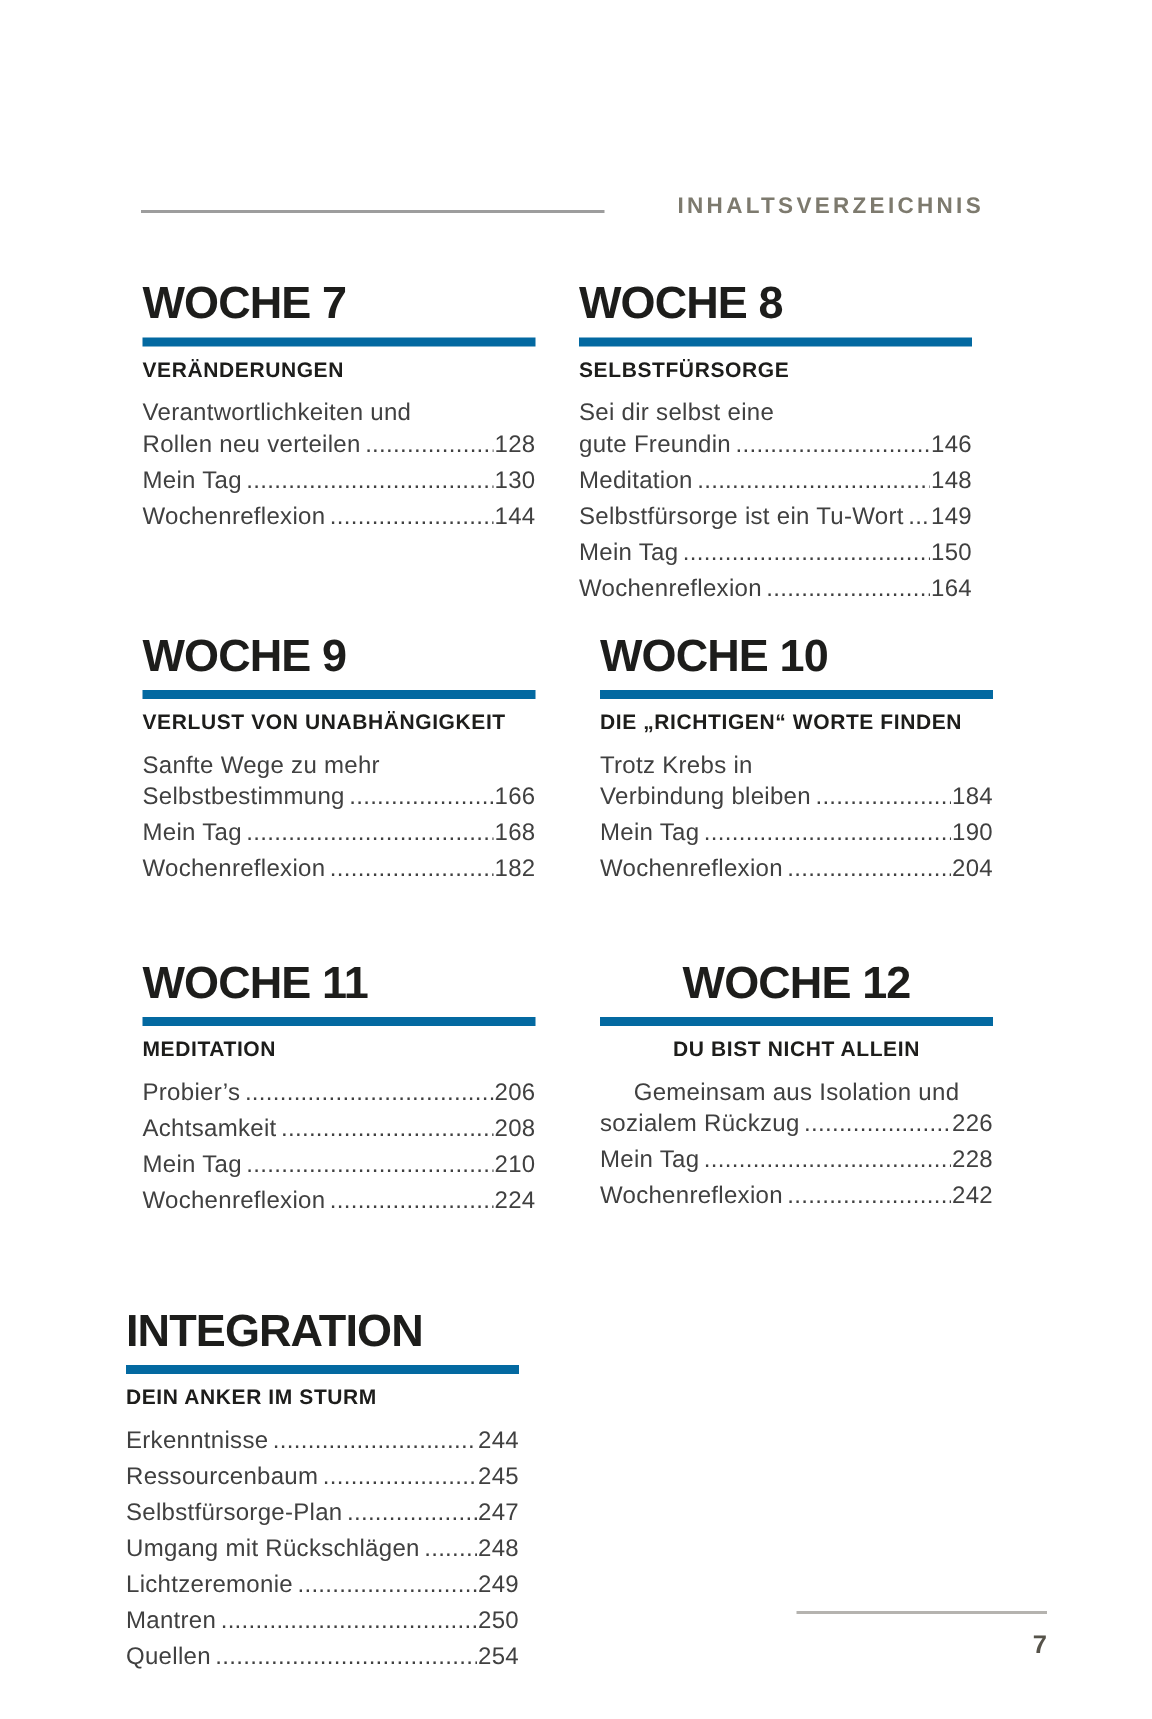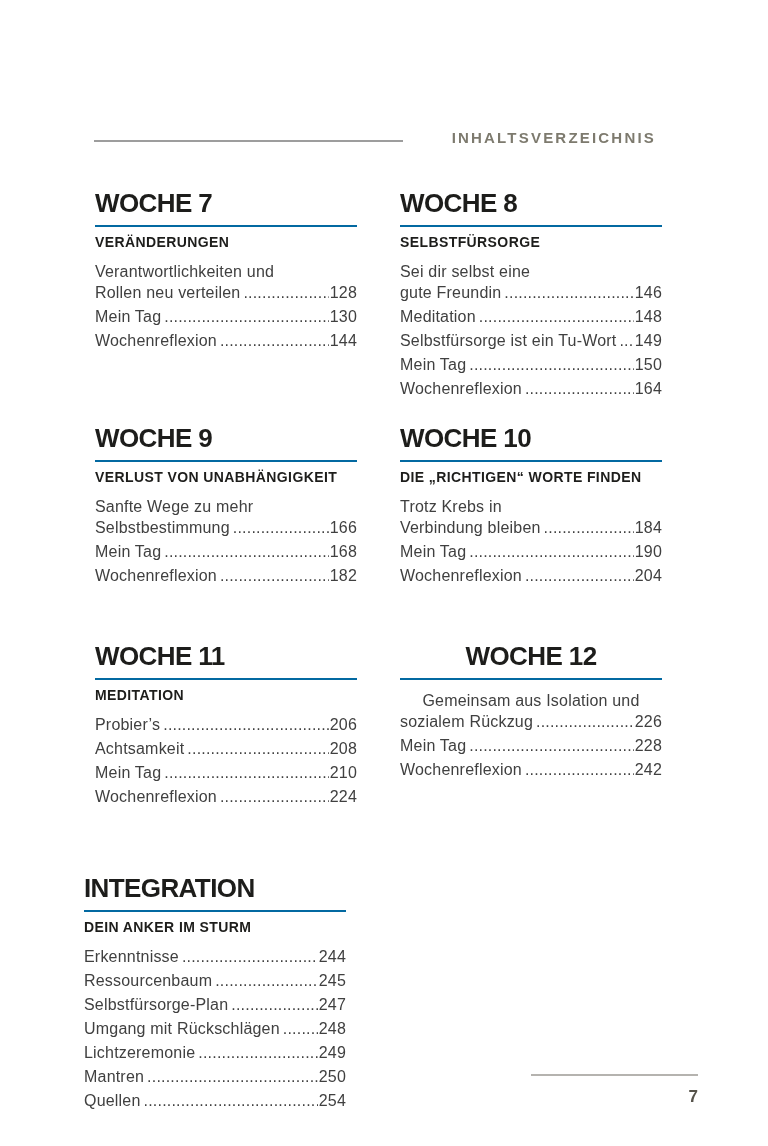--- a/index.html
+++ b/index.html
@@ -31,27 +31,27 @@
     white-space: nowrap;
   }
 
   
   .toc-section {
     position: absolute;
     width: 262px;
   }
   .week-title {
     margin: 0;
-    font-size: 26px;
+    font-size: 30px;
     line-height: 30px;
     font-weight: bold;
     letter-spacing: -0.6px;
     color: #1d1d1b;
     padding-bottom: 7px;
-    border-bottom: 2px solid #0369a1;
+    border-bottom: 6px solid #0369a1;
   }
   .section-subtitle {
     margin-top: 6px;
     font-size: 14px;
     line-height: 18px;
     font-weight: bold;
     letter-spacing: 0.4px;
     color: #1d1d1b;
     white-space: nowrap;
   }
@@ -124,21 +124,21 @@
           </div>
           <div class="entry">
             <div class="entry-row">
               <span class="entry-label">Wochenreflexion</span>
               <span class="dots"></span>
               <span class="entry-page">144</span>
             </div>
           </div>
         </div>
       </section>
-      <section class="toc-section" style="left: 400px; top: 188px;">
+      <section class="toc-section" style="left: 386px; top: 188px;">
         <h2 class="week-title">WOCHE 8</h2>
         <div class="section-subtitle">SELBSTFÜRSORGE</div>
         <div class="entries">
           <div class="entry">
             <div class="entry-line">Sei dir selbst eine</div>
             <div class="entry-row">
               <span class="entry-label">gute Freundin</span>
               <span class="dots"></span>
               <span class="entry-page">146</span>
             </div>
@@ -258,20 +258,21 @@
             <div class="entry-row">
               <span class="entry-label">Wochenreflexion</span>
               <span class="dots"></span>
               <span class="entry-page">224</span>
             </div>
           </div>
         </div>
       </section>
       <section class="toc-section" style="left: 400px; top: 641px; text-align: center;">
         <h2 class="week-title">WOCHE 12</h2>
+        <div class="section-subtitle">DU BIST NICHT ALLEIN</div>
         <div class="entries">
           <div class="entry">
             <div class="entry-line">Gemeinsam aus Isolation und</div>
             <div class="entry-row">
               <span class="entry-label">sozialem Rückzug</span>
               <span class="dots"></span>
               <span class="entry-page">226</span>
             </div>
           </div>
           <div class="entry">

